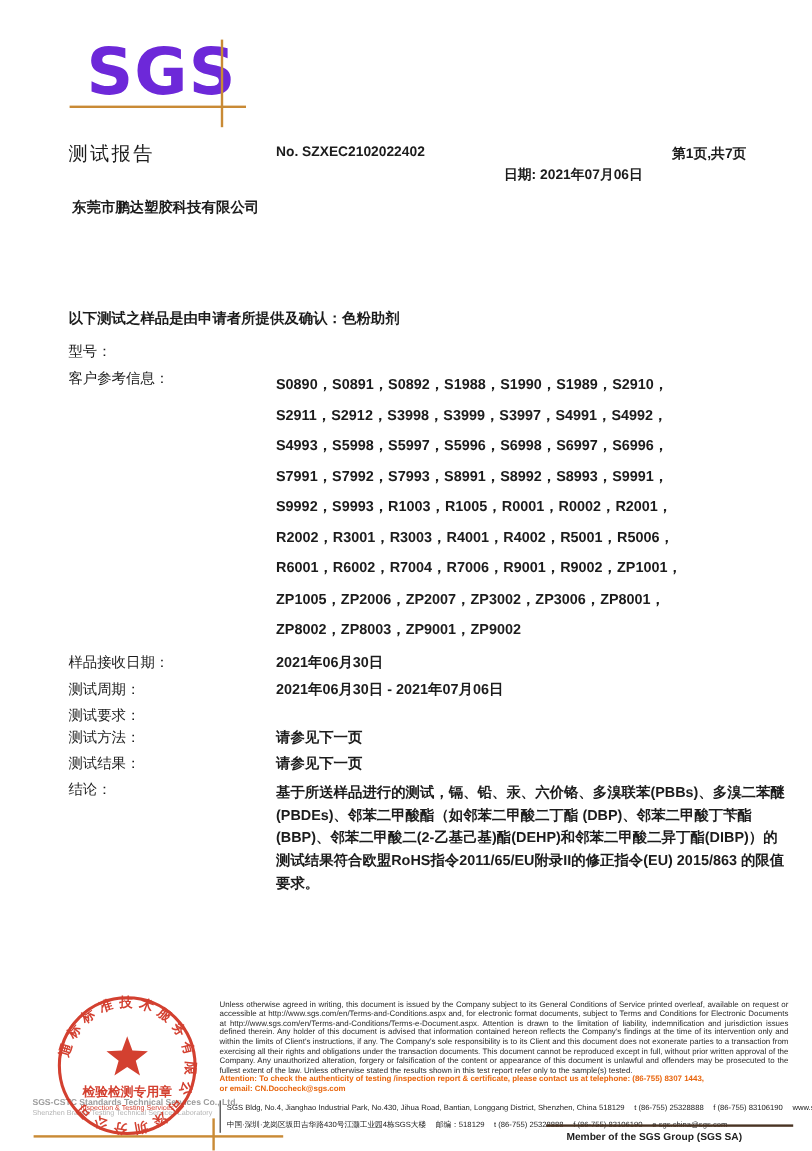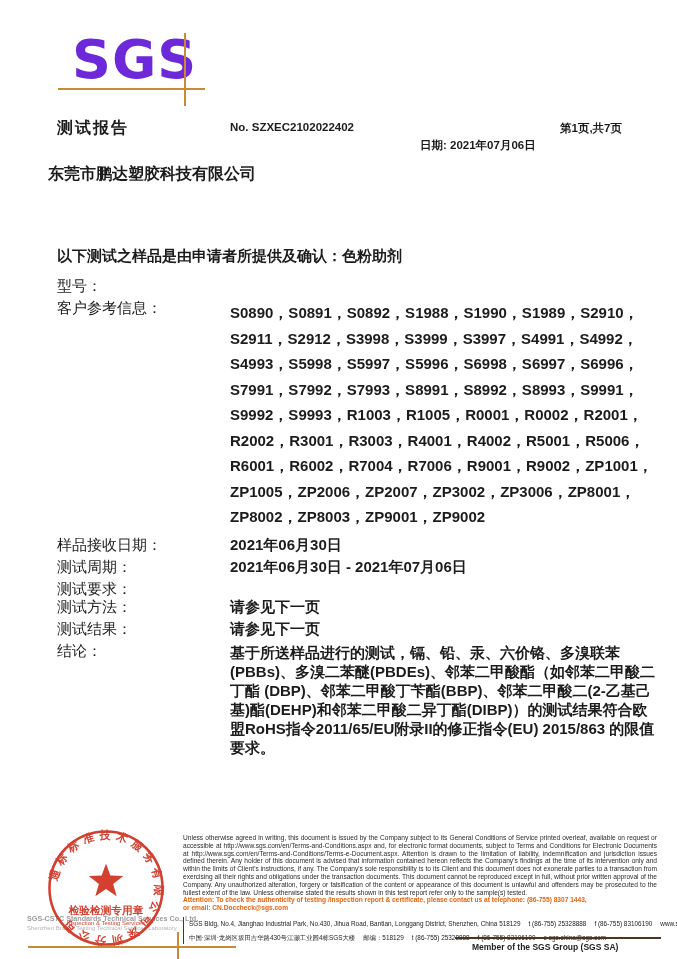--- a/index.html
+++ b/index.html
@@ -10,28 +10,28 @@
   }
   
   .logo-text {
     position:absolute; left:72px; top:28px; font-size:54px; font-weight:bold;
     color:#6d28d9; letter-spacing:1px; font-family:"DejaVu Sans",sans-serif;
   }
   .logo-hline { position:absolute; left:58px; top:88px; width:147px; height:2px; background:#c98a35; }
   .logo-vline { position:absolute; left:184px; top:33px; width:2px; height:73px; background:#c98a35; }
   
   .title-row { position:absolute; left:57px; top:120px; width:600px; height:20px; }
-  .doc-title { position:absolute; left:0; top:-2px; font-size:16px; font-weight:bold; letter-spacing:2px; }
+  .doc-title { position:absolute; left:0; top:-2px; font-size:16px; font-weight:normal; letter-spacing:2px; }
   .report-no { position:absolute; left:173px; top:1px; font-size:11.5px; font-weight:bold; }
   .report-date { position:absolute; left:363px; top:18px; font-size:11.5px; font-weight:bold; }
   .page-info { position:absolute; left:503px; top:1px; font-size:11.5px; font-weight:bold; }
   
-  .applicant { position:absolute; left:48px; top:160px; width:560px; font-size:16px; font-weight:bold; line-height:27px; }
+  .applicant { position:absolute; left:60px; top:160px; width:560px; font-size:12px; font-weight:bold; line-height:27px; }
   
-  .body-block { position:absolute; left:57px; top:247px; width:598px; font-size:15px; }
+  .body-block { position:absolute; left:57px; top:257px; width:598px; font-size:12px; }
   .statement { font-weight:bold; margin-bottom:12px; }
   .row { display:flex; margin-bottom:7px; line-height:15px; }
   .row .lbl { flex:0 0 173px; }
   .row .val { flex:1; font-weight:bold; }
   .ref-lines .ref-line { line-height:25.5px; font-weight:bold; }
   .row-gap { margin-top:4px; }
   .conclusion-row { margin-top:6px; }
   .conclusion-text { line-height:19px; font-weight:normal; }
   
   .lab-name { position:absolute; left:27px; top:914px; width:172px; z-index:1; color:#9d9d9d; }

